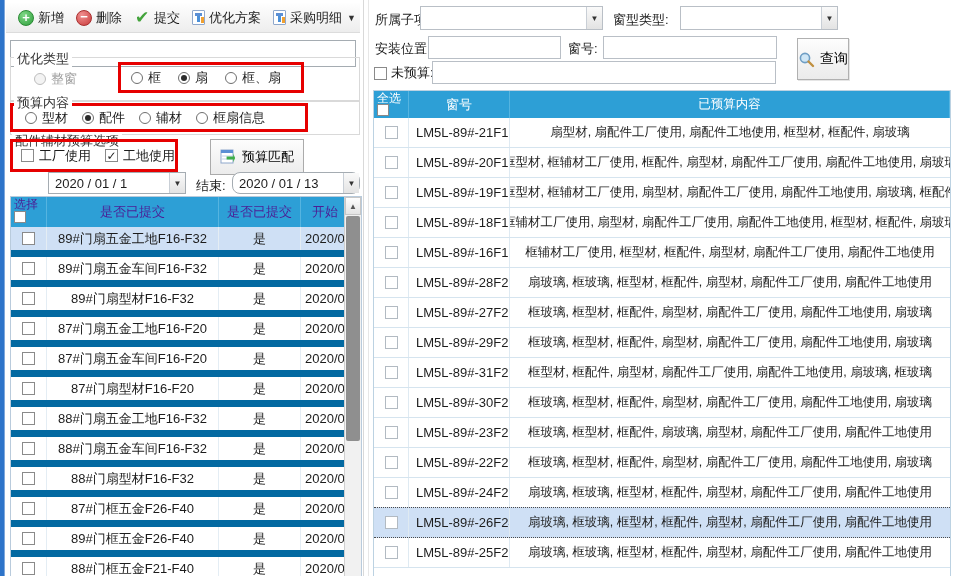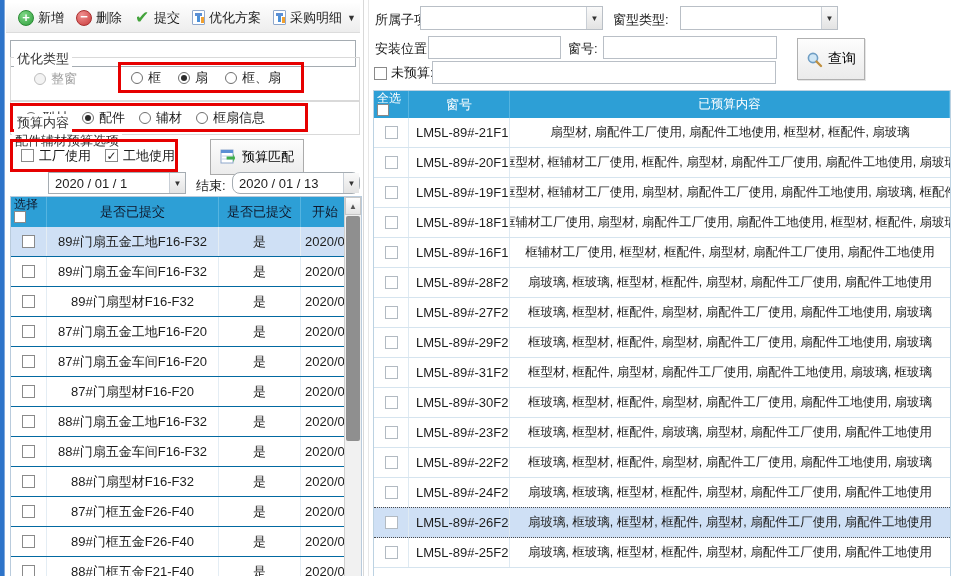--- a/index.html
+++ b/index.html
@@ -54,26 +54,26 @@
     display:flex; align-items:center; justify-content:center; gap:5px; font-size:13px; }
 
   .date-row-label { position:absolute; color:#1c1c1c; }
   .combo { position:absolute; border:1px solid #a5acb2; background:#fff; display:flex; align-items:center; }
   .combo-v { flex:1; padding-left:6px; font-size:13px; }
   .combo-a { width:16px; align-self:stretch; border-left:1px solid #c9cfd6; background:linear-gradient(#fafafa,#e3e3e3);
     display:flex; align-items:center; justify-content:center; font-size:8px; color:#333; }
 
   
   .ltable { position:absolute; left:4px; top:196px; width:352px; height:380px; border:1px solid #b9cbdc; border-bottom:none; background:#fff; overflow:hidden; }
-  .lt-head { display:flex; height:30px; background:#2D9FD6; color:#0f172a; }
+  .lt-head { display:flex; height:30px; background:#2D9FD6; color:#4c1d95; }
   .lt-head .lt-c { display:flex; align-items:center; justify-content:center; border-right:1px solid #55b4e0; overflow:hidden; }
   .lt-head .c-sel { flex-direction:column; align-items:flex-start; justify-content:flex-start; padding:1px 0 0 3px; gap:0; }
   .lt-head .c-sel .hl { font-size:12px; line-height:13px; }
   .lt-head .c-sel .cbx { width:12px; height:12px; }
-  .lt-row { display:flex; height:30px; background:#fff; border-bottom:1px solid #0369a1; }
+  .lt-row { display:flex; height:30px; background:#fff; border-bottom:7px solid #0369a1; }
   .lt-row.sel { background:#CFE0F5; }
   .lt-c { flex:none; display:flex; align-items:center; justify-content:center; overflow:hidden; white-space:nowrap; border-right:1px solid #e4edf4; }
   .c-sel { width:36px; }
   .c-name { width:172px; font-size:13px; }
   .c-sub { width:82px; }
   .c-start { width:45px; justify-content:flex-start; padding-left:4px; border-right:none; }
   .lt-scroll { position:absolute; right:0; top:0; width:17px; height:380px; background:#f1f1f1; border-left:1px solid #d0d0d0; }
   .lt-scroll .up { position:absolute; top:0; left:0; right:0; height:18px; background:linear-gradient(#fdfdfd,#e4e4e4); border:1px solid #c7c7c7;
     display:flex; align-items:center; justify-content:center; font-size:8px; color:#555; }
   .lt-scroll .thumb { position:absolute; top:19px; left:1px; width:14px; height:225px; background:#8f8f8f; border-radius:2px; }
@@ -82,21 +82,21 @@
   .splitter::before { content:""; position:absolute; left:1px; top:0; bottom:0; width:1px; background:#d9d9d9; }
   .splitter::after { content:""; position:absolute; left:6px; top:0; bottom:0; width:1px; background:#e7e7e7; }
 
   
   .right-panel { position:absolute; left:372px; top:0; width:584px; height:576px; background:#fff; }
   .rp-label { position:absolute; color:#1a1a1a; }
   .rp-input { position:absolute; border:1px solid #b9bfc6; background:#fff; }
   .rp-combo { position:absolute; border:1px solid #b9bfc6; background:#fff; display:flex; }
   .rp-combo .sp { flex:1; }
   .rp-combo .combo-a { border-left:1px solid #c9cfd6; }
-  .query-btn { position:absolute; left:425px; top:38px; width:68px; height:42px;
+  .query-btn { position:absolute; left:425px; top:38px; width:52px; height:42px;
     border:1px solid #b0b0b0; background:linear-gradient(#fdfdfd,#ebebeb);
     display:flex; align-items:center; justify-content:center; gap:5px; font-size:14px; box-shadow:1px 1px 0 #e5e5e5; }
 
   .rtable { position:absolute; left:1px; top:90px; width:578px; height:486px; border:1px solid #bcd2e2; border-bottom:none; overflow:hidden; background:#fff; }
   .rt-head { display:flex; height:27px; background:#2D9FD6; color:#fff; }
   .rt-head .rt-c { display:flex; align-items:center; justify-content:center; border-right:1px solid #55b4e0; }
   .rt-head .c-all { flex-direction:column; align-items:flex-start; justify-content:flex-start; padding:1px 0 16px 3px; }
   .rt-head .c-all .hl { font-size:12px; line-height:12px; }
   .rt-head .c-all .cbx { width:12px; height:12px; }
   .rt-row { display:flex; height:30px; border-bottom:1px solid #d5e4ef; background:#fff; position:relative; }
@@ -178,21 +178,21 @@
           <span class="radio s-on"></span>
           <span class="opt-lbl">扇</span>
         </label>
 
         <label class="radio-item s-off">
           <span class="radio s-off"></span>
           <span class="opt-lbl">框、扇</span>
         </label>
       </div>
 
-    <span class="grp-label" style="left:8px; top:94px;margin-top:20px;">预算内容</span>
+    <span class="grp-label" style="left:8px; top:94px;">预算内容</span>
     <div class="grp-box" style="left:4px; top:101px; width:350px; height:34px;"></div>
     <div class="red-box" style="left:4px; top:103px; width:298px; height:29px; gap:14px; padding-left:12px;">
 
         <label class="radio-item s-off">
           <span class="radio s-off"></span>
           <span class="opt-lbl">型材</span>
         </label>
 
         <label class="radio-item s-on">
           <span class="radio s-on"></span>

